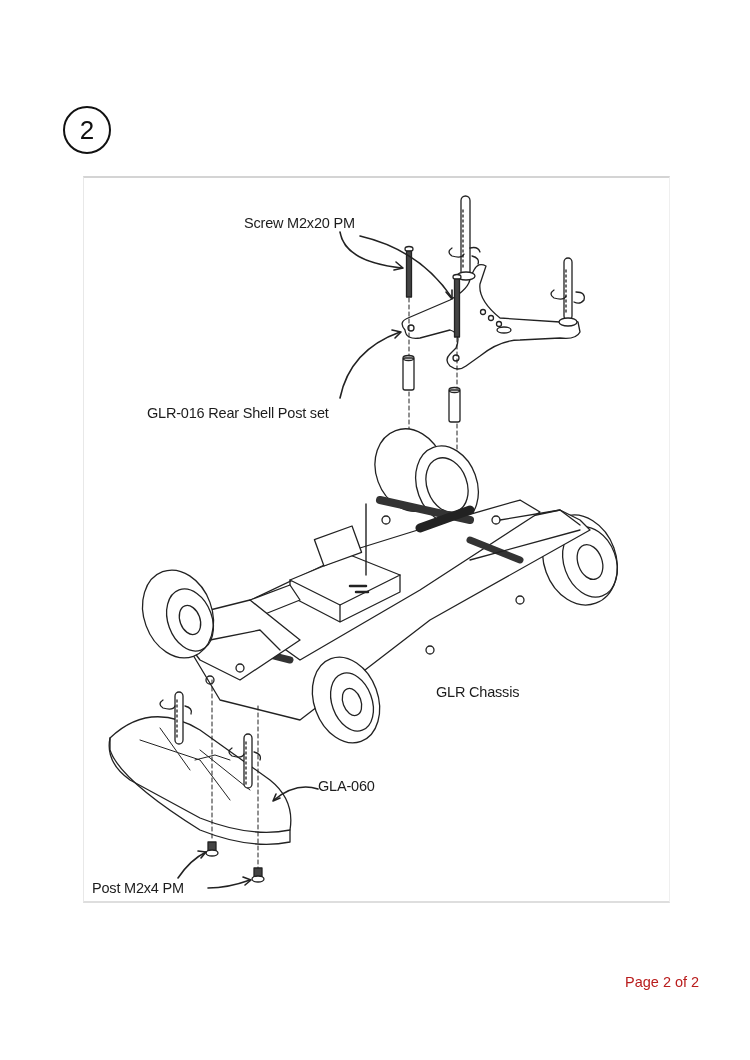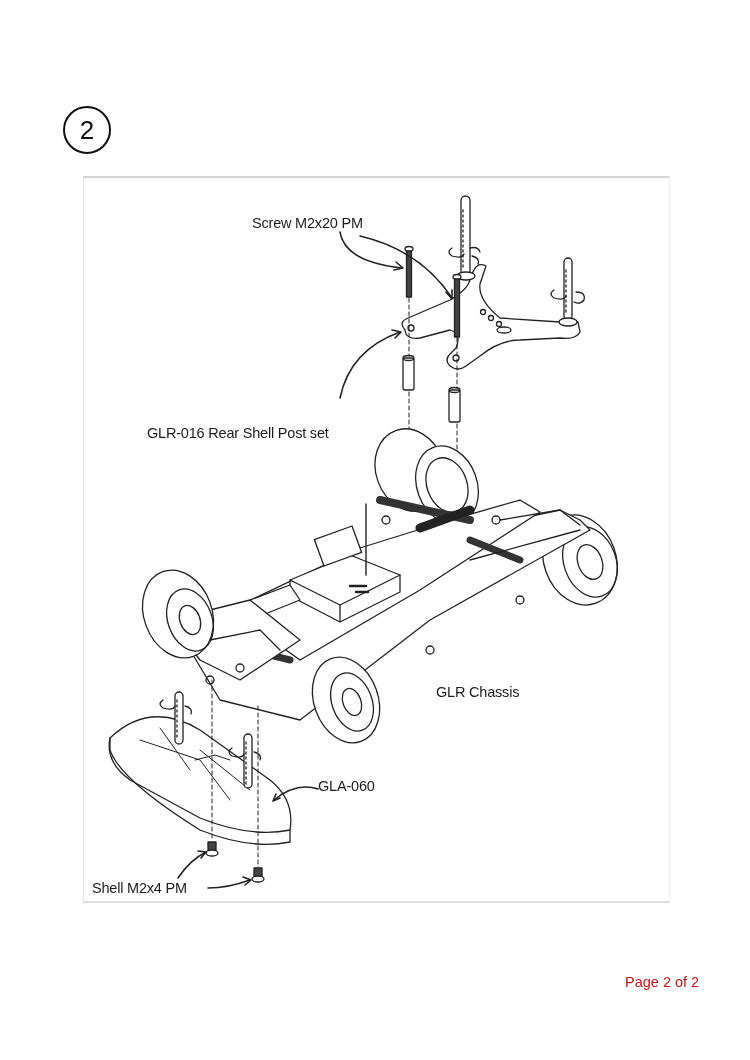--- a/index.html
+++ b/index.html
@@ -145,19 +145,19 @@
   </g>
 
   <path d="M318,789 Q296,782 274,800" stroke-width="1.6"></path>
   <path d="M280,798 L273,801 L276,794" stroke-width="1.6"></path>
   <path d="M178,878 Q190,860 206,852" stroke-width="1.6"></path>
   <path d="M198,851 L206,852 L201,858" stroke-width="1.6"></path>
   <path d="M208,888 Q228,888 250,880" stroke-width="1.6"></path>
   <path d="M243,877 L251,880 L245,885" stroke-width="1.6"></path>
 </svg>
 
-<div class="label" style="left:252px;top:215px;text-align:center;">Screw M2x20 PM</div>
-<div class="label" style="left:147px;top:425px;">GLR-016 Rear Shell Post set</div>
+<div class="label" style="left:244px;top:215px;text-align:center;">Screw M2x20 PM</div>
+<div class="label" style="left:147px;top:405px;">GLR-016 Rear Shell Post set</div>
 <div class="label" style="left:436px;top:684px;">GLR Chassis</div>
 <div class="label" style="left:318px;top:778px;">GLA-060</div>
-<div class="label" style="left:92px;top:880px;">Shell M2x4 PM</div>
+<div class="label" style="left:92px;top:880px;">Post M2x4 PM</div>
 
 <div class="page-num">Page 2 of 2</div>
 
 </body></html>

